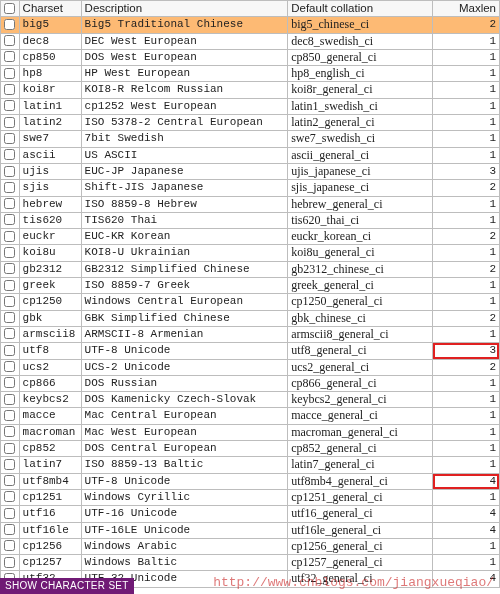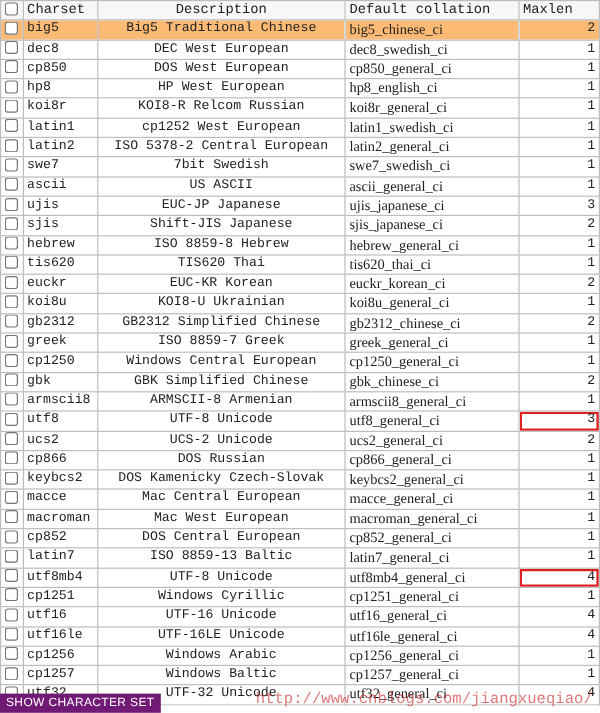--- a/index.html
+++ b/index.html
@@ -27,28 +27,28 @@
     font-size: 11.2px;
   }
   th {
     background: #f7f7f7;
     text-align: left;
     font-weight: 400;
     height: 16px;
   }
   .col-cb { width: 18px; text-align: center; padding: 0; }
   .col-charset { width: 60px; font-family: "Courier New", monospace; font-size: 11px; }
-  .col-desc { width: 200px; font-family: "Courier New", monospace; font-size: 11px; text-align: center; }
+  .col-desc { width: 200px; font-family: "Courier New", monospace; font-size: 11px; }
   .col-coll { width: 140px; font-family: Liberation Serif, serif; font-size: 12px; }
   .col-max  { width: 65px; text-align: right; font-family: "Courier New", monospace; font-size: 11px; }
   th.col-charset, th.col-desc, th.col-coll, th.col-max {
-    font-family: Liberation Mono, monospace;
+    font-family: Liberation Sans, sans-serif;
     font-size: 11.5px;
   }
-  th.col-max { text-align: left; }
+  th.col-max { text-align: right; }
   tr.selected td { background: #fdba74; }
   input[type="checkbox"] {
     width: 11px; height: 11px; margin: 0; vertical-align: middle;
     transform: translateY(-1px);
   }
   .hl td.col-max {
     box-shadow: inset 0 0 0 2px #e02020;
   }
   .statusbar {
     position: absolute;

